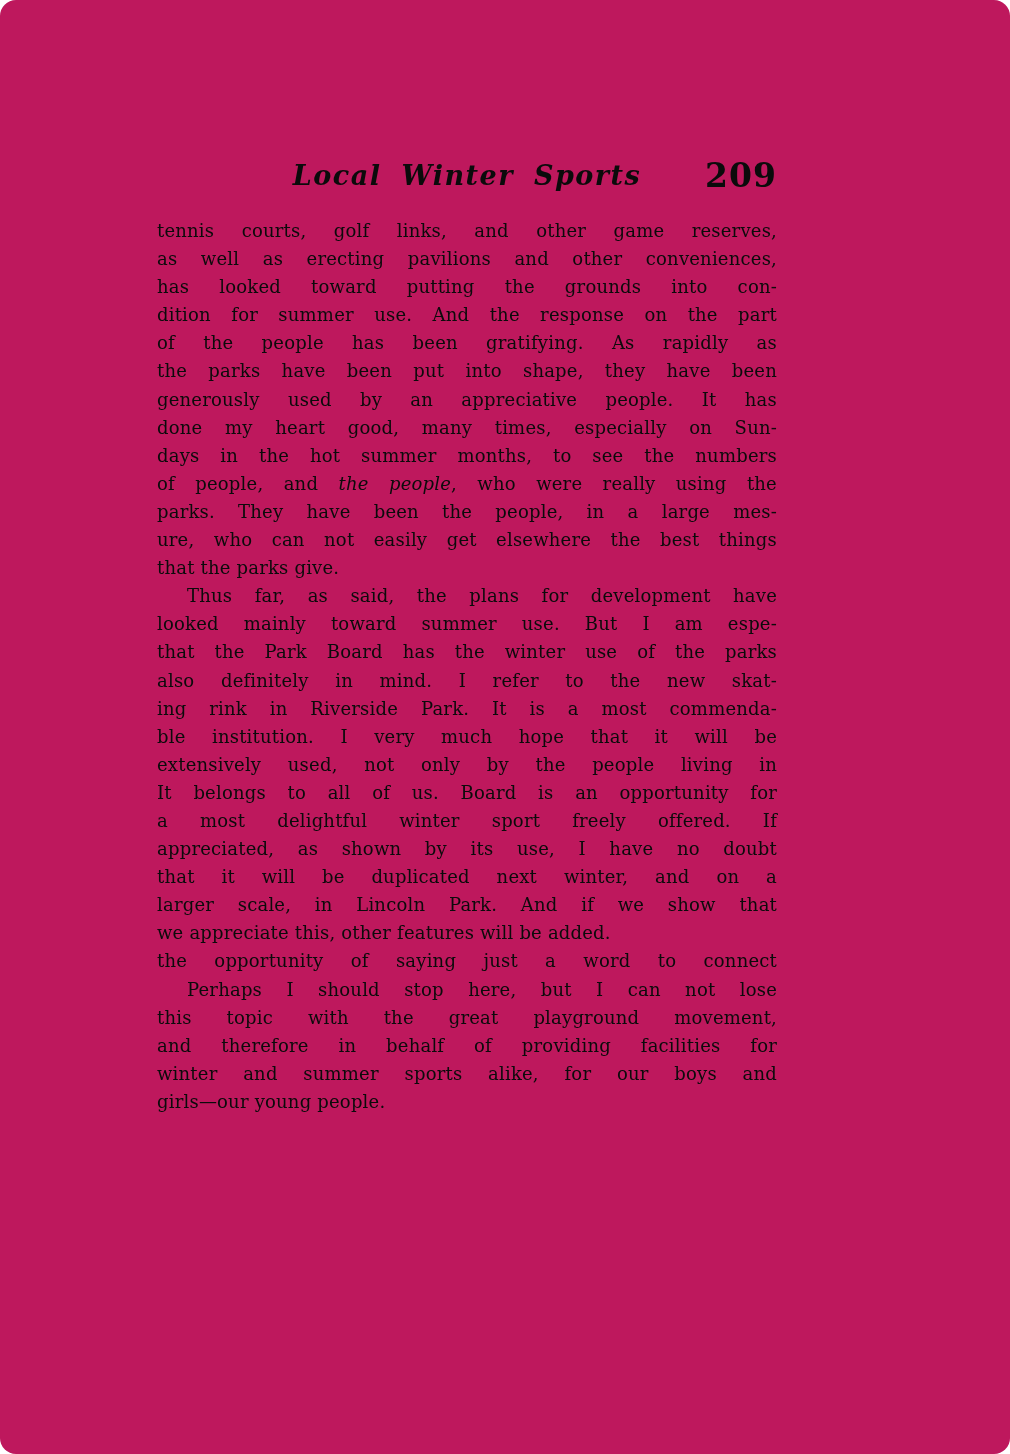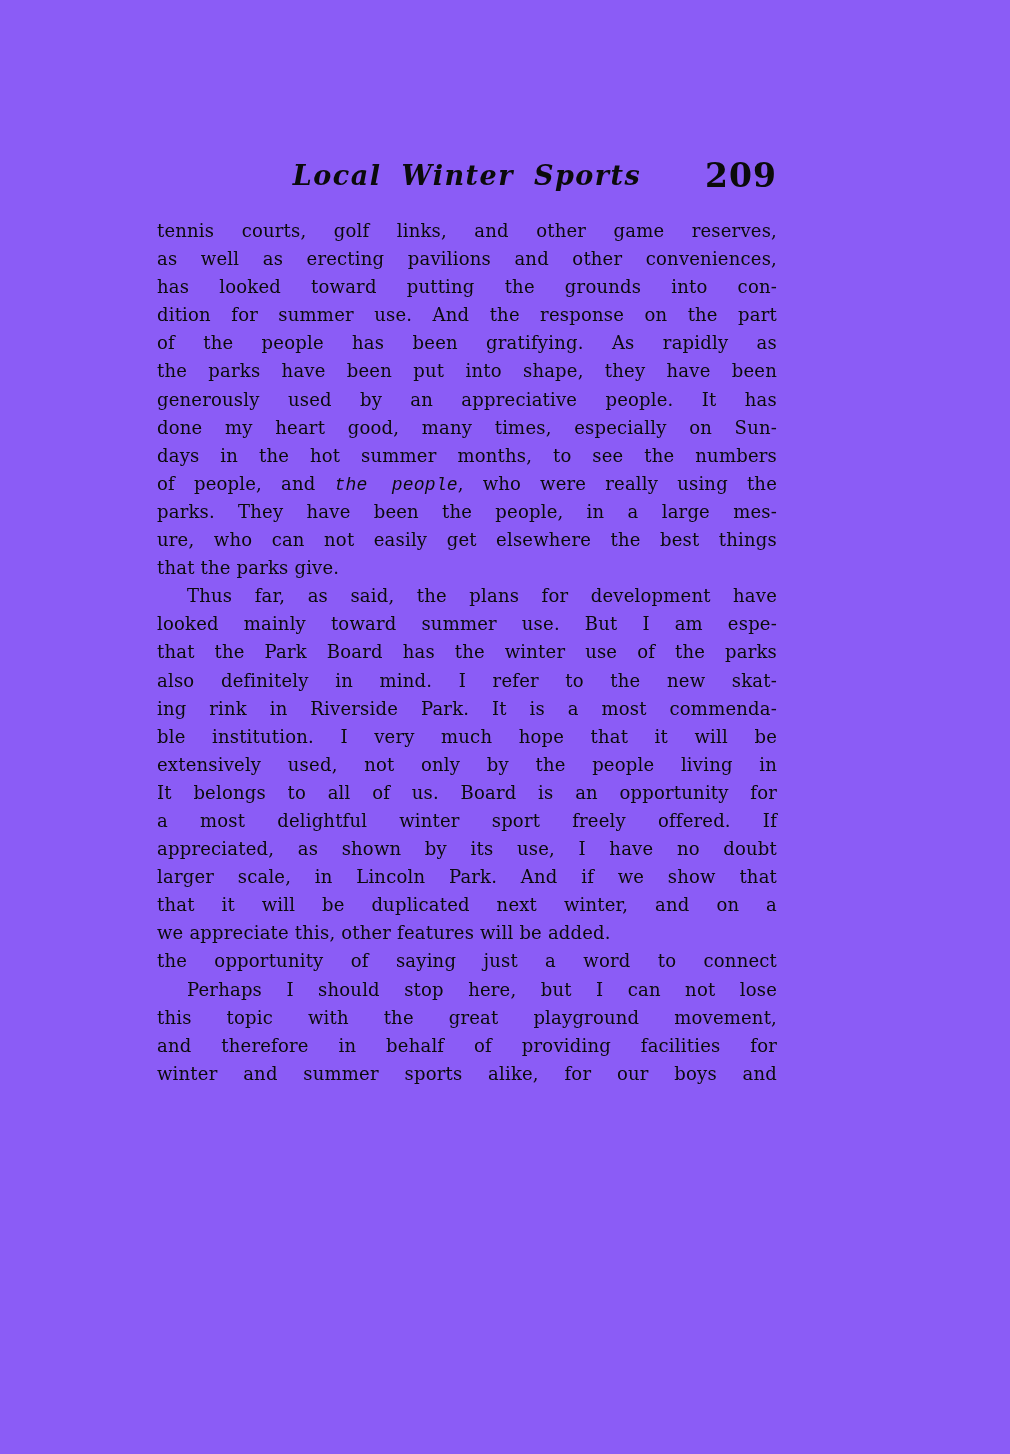--- a/index.html
+++ b/index.html
@@ -11,21 +11,22 @@
     width: 1010px;
     height: 1454px;
     position: relative;
     font-family: "DejaVu Serif", "Liberation Serif", serif;
     color: #0b0b0b;
     overflow: hidden;
   }
   .page {
     position: absolute;
     inset: 0;
-    background: #8b5cf6;
+    background: #be185d;
+    border-radius: 16px;
   }
   .running-header {
     position: absolute;
     top: 158px;
     left: 157px;
     width: 620px;
     height: 36px;
   }
   .running-title {
     position: absolute;
@@ -64,21 +65,20 @@
     letter-spacing: 0.2px;
   }
   .line.last {
     text-align-last: auto;
   }
   .line.indent {
     text-indent: 30px;
   }
   .it {
     font-style: italic;
-    font-family: Liberation Mono, monospace;
   }
 </style>
 </head>
 <body>
 
 <div class="page">
   <div class="running-header">
     <span class="running-title">Local Winter Sports</span>
     <span class="page-number">209</span>
   </div>
@@ -99,22 +99,23 @@
       <div class="line indent"><span>Thus far, as said, the plans for development have</span></div>
       <div class="line"><span>looked mainly toward summer use. But I am espe-</span></div>
       <div class="line"><span>that the Park Board has the winter use of the parks</span></div>
       <div class="line"><span>also definitely in mind. I refer to the new skat-</span></div>
       <div class="line"><span>ing rink in Riverside Park. It is a most commenda-</span></div>
       <div class="line"><span>ble institution. I very much hope that it will be</span></div>
       <div class="line"><span>extensively used, not only by the people living in</span></div>
       <div class="line"><span>It belongs to all of us. Board is an opportunity for</span></div>
       <div class="line"><span>a most delightful winter sport freely offered. If</span></div>
       <div class="line"><span>appreciated, as shown by its use, I have no doubt</span></div>
+      <div class="line"><span>that it will be duplicated next winter, and on a</span></div>
       <div class="line"><span>larger scale, in Lincoln Park. And if we show that</span></div>
-      <div class="line"><span>that it will be duplicated next winter, and on a</span></div>
       <div class="line last"><span>we appreciate this, other features will be added.</span></div>
       <div class="line"><span>the opportunity of saying just a word to connect</span></div>
       <div class="line indent"><span>Perhaps I should stop here, but I can not lose</span></div>
       <div class="line"><span>this topic with the great playground movement,</span></div>
       <div class="line"><span>and therefore in behalf of providing facilities for</span></div>
       <div class="line"><span>winter and summer sports alike, for our boys and</span></div>
+      <div class="line last"><span>girls—our young people.</span></div>
     </div>
 </div>
 
 </body></html>

